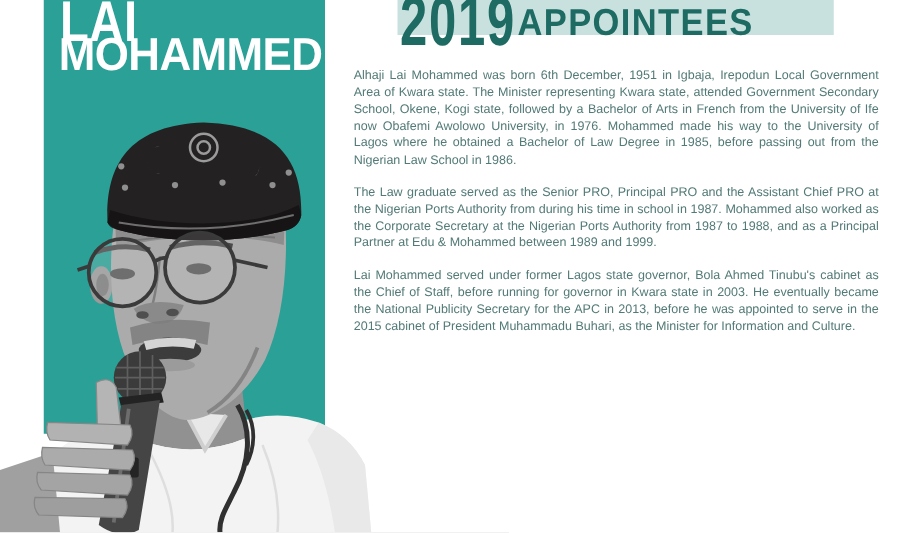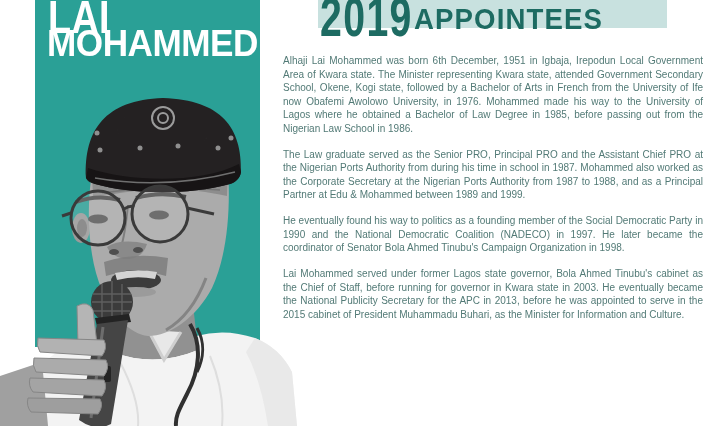--- a/index.html
+++ b/index.html
@@ -123,17 +123,16 @@
     </g>
   </svg>
 
   <div class="band"></div>
   <div class="year">2019</div>
   <div class="app-title">APPOINTEES</div>
 
   <div class="bio">
     <p>Alhaji Lai Mohammed was born 6th December, 1951 in Igbaja, Irepodun Local Government Area of Kwara state. The Minister representing Kwara state, attended Government Secondary School, Okene, Kogi state, followed by a Bachelor of Arts in French from the University of Ife now Obafemi Awolowo University, in 1976. Mohammed made his way to the University of Lagos where he obtained a Bachelor of Law Degree in 1985, before passing out from the Nigerian Law School in 1986.</p>
     <p>The Law graduate served as the Senior PRO, Principal PRO and the Assistant Chief PRO at the Nigerian Ports Authority from during his time in school in 1987. Mohammed also worked as the Corporate Secretary at the Nigerian Ports Authority from 1987 to 1988, and as a Principal Partner at Edu &amp; Mohammed between 1989 and 1999.</p>
-    <p>He eventually found his way to politics as a founding member of the Social Democratic Party in 1990 and the National Democratic Coalition (NADECO) in 1997. He later became the coordinator of Senator Bola Ahmed Tinubu's Campaign Organization in 1998.</p>
     <p>Lai Mohammed served under former Lagos state governor, Bola Ahmed Tinubu's cabinet as the Chief of Staff, before running for governor in Kwara state in 2003. He eventually became the National Publicity Secretary for the APC in 2013, before he was appointed to serve in the 2015 cabinet of President Muhammadu Buhari, as the Minister for Information and Culture.</p>
   </div>
 
 </div>
 
 </body></html>

